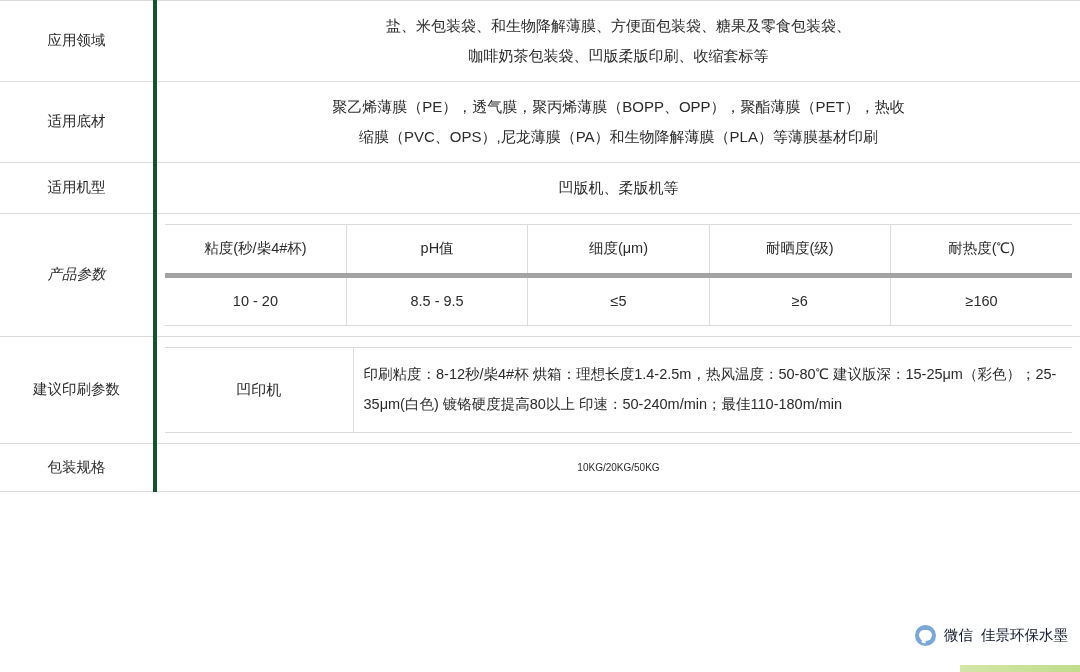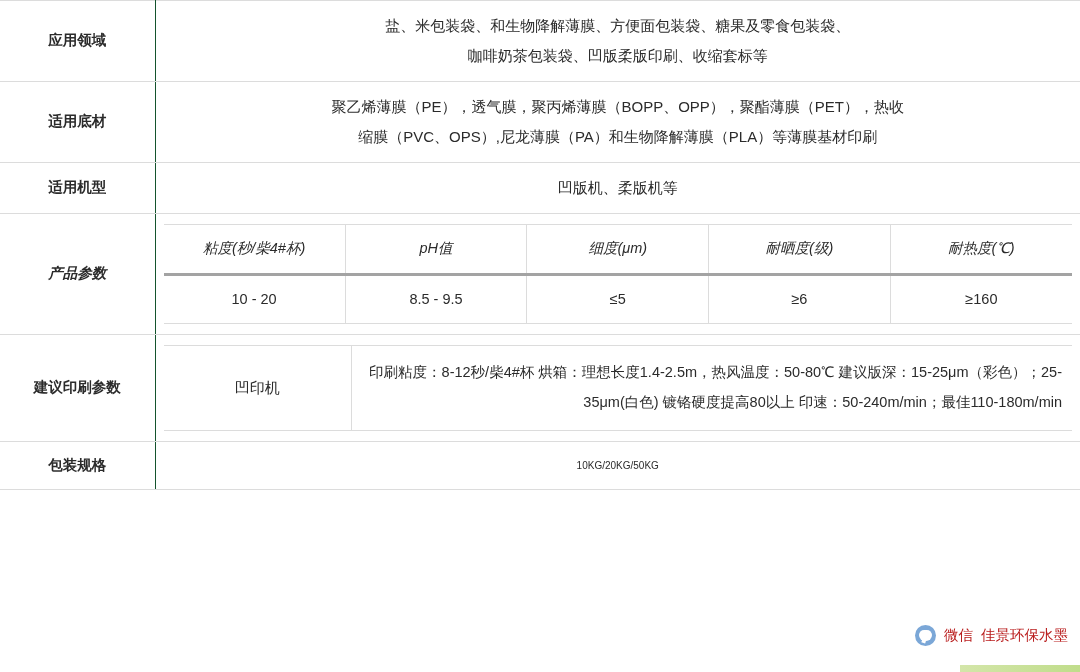--- a/index.html
+++ b/index.html
@@ -28,24 +28,24 @@
     vertical-align: middle;
     padding: 10px 8px;
     font-size: 14.5px;
     line-height: 1.9;
     text-align: center;
     color: #2b2b2b;
   }
   
   td.rowhead {
     width: 155px;
-    font-weight: bold;
+    font-weight: normal;
     font-size: 15px;
     text-align: center;
-    border-right: 1px solid #14532d;
+    border-right: 4px solid #14532d;
     color: #1d1d1d;
     padding: 10px 4px;
   }
   td.rowhead.italic { font-style: italic; }
   .body-text { font-size: 15px; line-height: 2.0; }
   .body-text .ln { display: block; }
 
   
   .subtable {
     width: 100%;
@@ -54,21 +54,21 @@
   }
   .subtable td {
     border: none;
     border-right: 1px solid #dcdcdc;
     padding: 13px 4px;
     font-size: 14.5px;
     text-align: center;
     color: #2b2b2b;
   }
   .subtable td:last-child { border-right: none; }
-  .subtable tr.hdr td { border-bottom: 3px solid #a3a3a3; font-style: italic; }
+  .subtable tr.hdr td { border-bottom: 5px solid #a3a3a3; }
   td.nopad { padding: 0; }
 
   
   .printblock {
     width: 100%;
     border-collapse: collapse;
     table-layout: fixed;
   }
   .printblock td {
     border: none;
@@ -77,37 +77,37 @@
   }
   .printblock td.machine {
     width: 188px;
     border-right: 1px solid #dcdcdc;
     text-align: center;
     font-size: 15px;
     padding: 12px 4px;
   }
   .printblock td.detail {
     padding: 12px 10px;
-    text-align: right;
+    text-align: left;
     font-size: 14.5px;
     line-height: 2.05;
   }
   .printblock tr.first td { border-bottom: 1px solid #dcdcdc; }
 
   .pkg-row td.value { font-size: 10px; }
 
   
   .badge {
     position: absolute;
     right: 12px;
     bottom: 26px;
     display: flex;
     align-items: center;
     gap: 8px;
-    color: #b91c1c;
+    color: #0f172a;
     font-size: 14.5px;
   }
   .badge .logo {
     width: 21px; height: 21px;
     border-radius: 50%;
     background: #7ba7d7;
     position: relative;
     flex: none;
   }
   .badge .logo:before {

